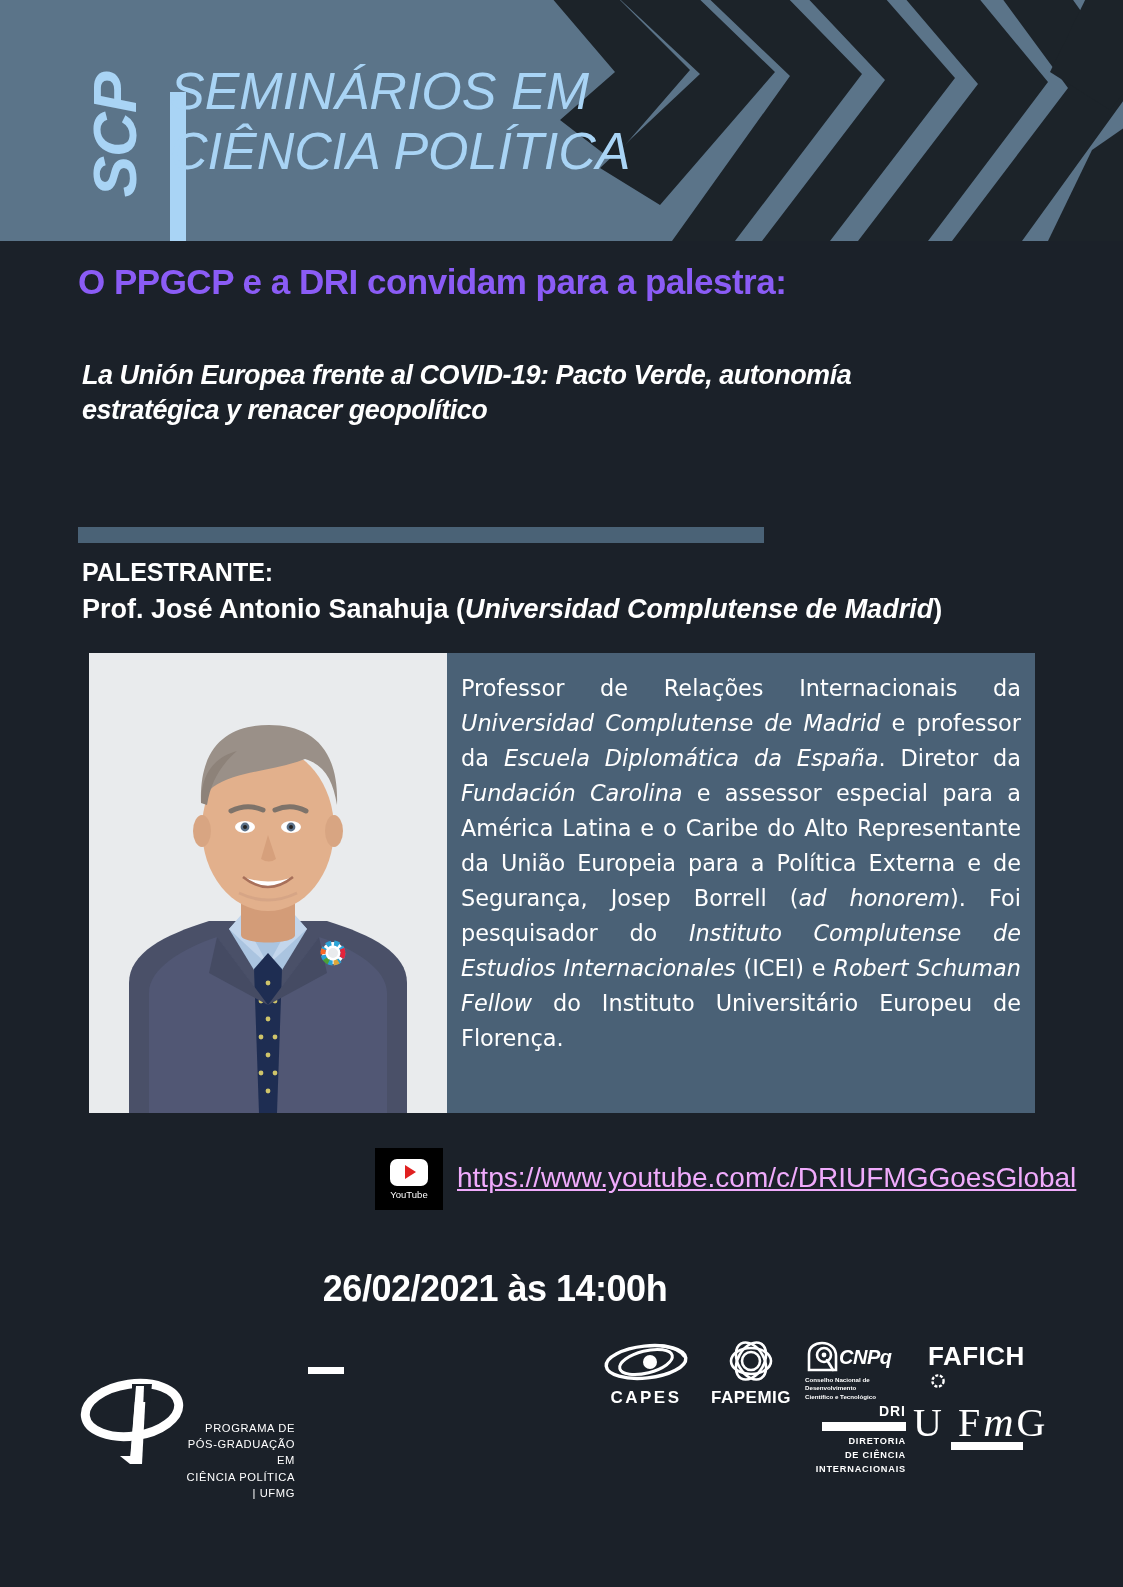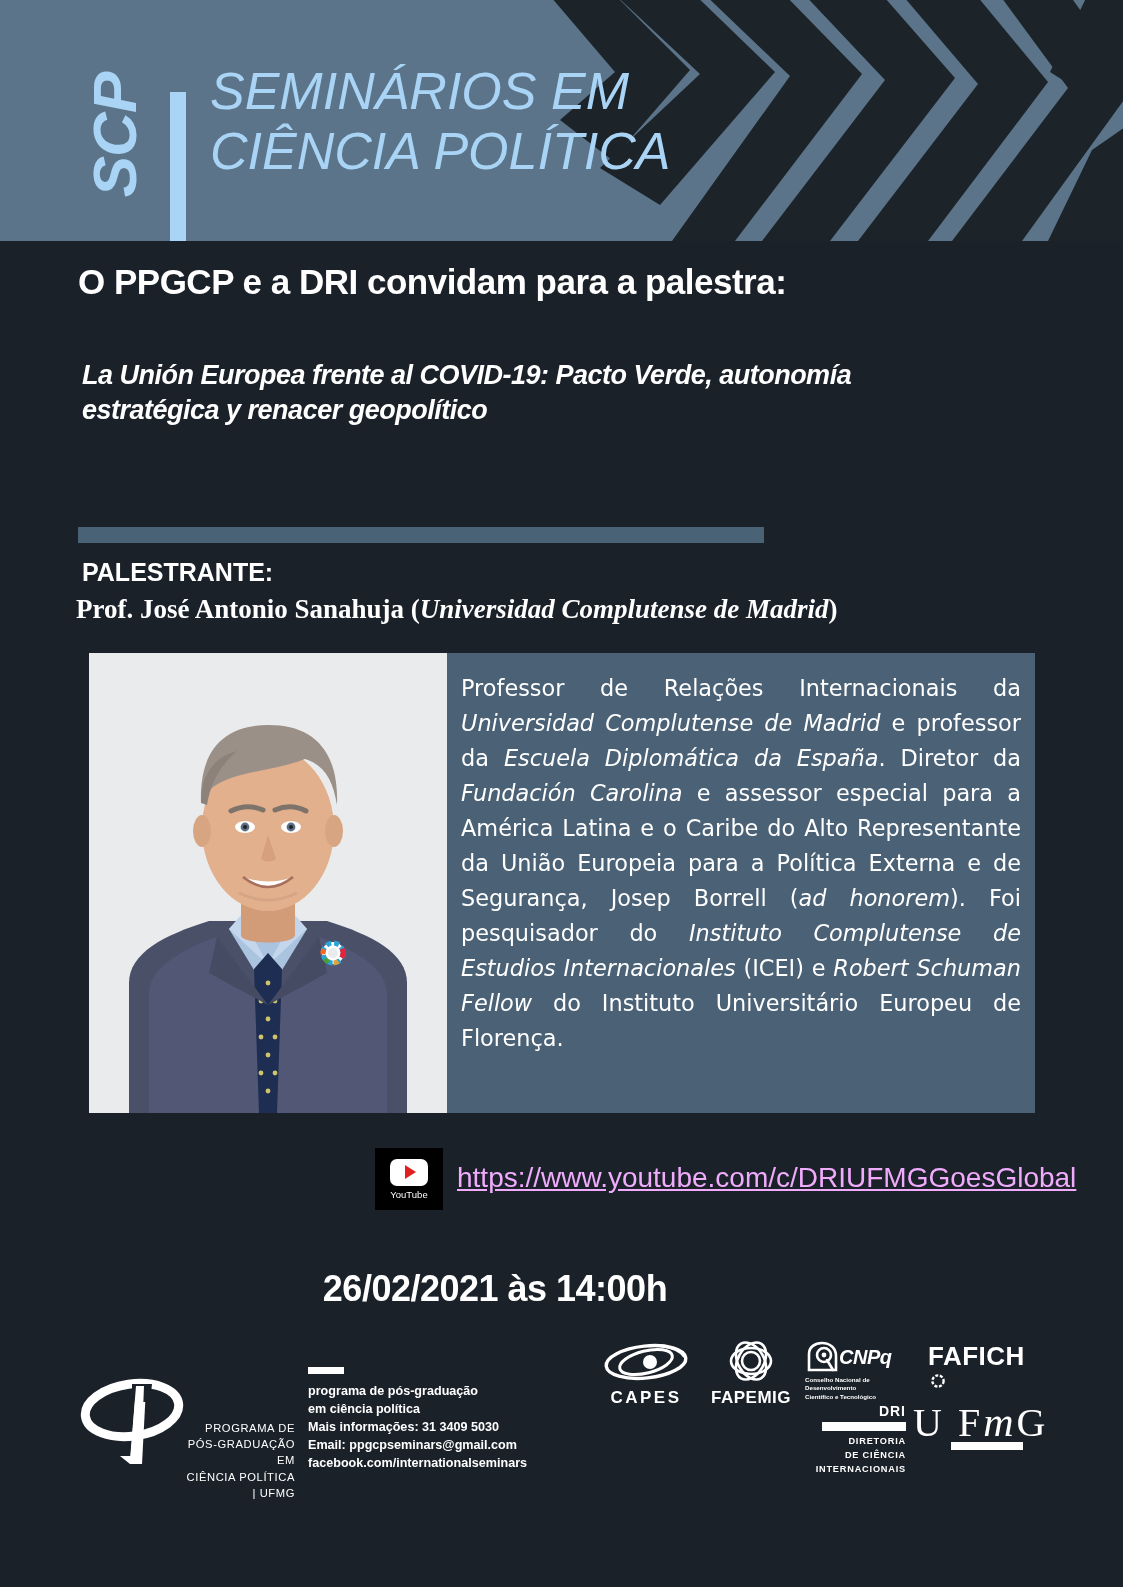--- a/index.html
+++ b/index.html
@@ -38,27 +38,26 @@
     position:absolute;left:118px;top:44px;
     width:16px;height:152px;background:#a9d4f5;
   }
   .seminarios{
     position:absolute;left:170px;top:62px;
     font-size:52px;font-style:italic;font-weight:normal;
     color:#a9d4f5;
     line-height:1.15;
     letter-spacing:0px;
     white-space:pre-line;
-    padding-left:40px;
   }
 
   
   .invite{
     position:absolute;left:78px;top:262px;
-    font-size:35px;font-weight:bold;color:#ffffff;
+    font-size:35px;font-weight:bold;color:#8b5cf6;
     letter-spacing:-0.5px;
   }
   .talk-title{
     position:absolute;left:82px;top:358px;
     width:880px;
     font-size:27px;font-weight:bold;font-style:italic;color:#ffffff;
     line-height:1.28;
     letter-spacing:-0.5px;
   }
 
@@ -67,25 +66,24 @@
     width:686px;height:16px;background:#4a6276;
   }
 
   
   .speaker-label{
     position:absolute;left:82px;top:558px;
     font-size:25px;font-weight:bold;color:#ffffff;
     letter-spacing:0px;
   }
   .speaker-name{
-    position:absolute;left:76px;top:594px;
+    position:absolute;left:82px;top:594px;
     font-size:27px;font-weight:bold;color:#ffffff;
     letter-spacing:0px;
     white-space:nowrap;
-    font-family:Liberation Serif, serif;
   }
   .speaker-name i{font-style:italic;}
 
   
   .photo{
     position:absolute;left:89px;top:653px;
     width:358px;height:460px;
     background:#e8eaec;
     overflow:hidden;
   }
@@ -325,27 +323,20 @@
     </svg>
     <div class="ppgcp-words">
       <div>PROGRAMA DE</div>
       <div>PÓS-GRADUAÇÃO EM</div>
       <div>CIÊNCIA POLÍTICA | UFMG</div>
     </div>
   </div>
 
   <div class="contact">
     <div class="contact-dash"></div>
-    <div class="contact-lines">
-      <div>programa de pós-graduação</div>
-      <div>em ciência política</div>
-      <div>Mais informações: 31 3409 5030</div>
-      <div>Email: ppgcpseminars@gmail.com</div>
-      <div>facebook.com/internationalseminars</div>
-    </div>
   </div>
 
   <div class="agency capes">
     <svg width="92" height="42" viewBox="0 0 92 42">
       <ellipse cx="46" cy="22" rx="40" ry="16" fill="none" stroke="#ffffff" stroke-width="3.4" transform="rotate(-6 46 22)"></ellipse>
       <ellipse cx="46" cy="22" rx="27" ry="11" fill="none" stroke="#ffffff" stroke-width="3" transform="rotate(-14 46 22)"></ellipse>
       <circle cx="50" cy="22" r="7" fill="#ffffff"></circle>
       <path d="M62,6 q16,2 22,10" stroke="#ffffff" stroke-width="3" fill="none" stroke-linecap="round"></path>
     </svg>
     <div class="agency-word">CAPES</div>

